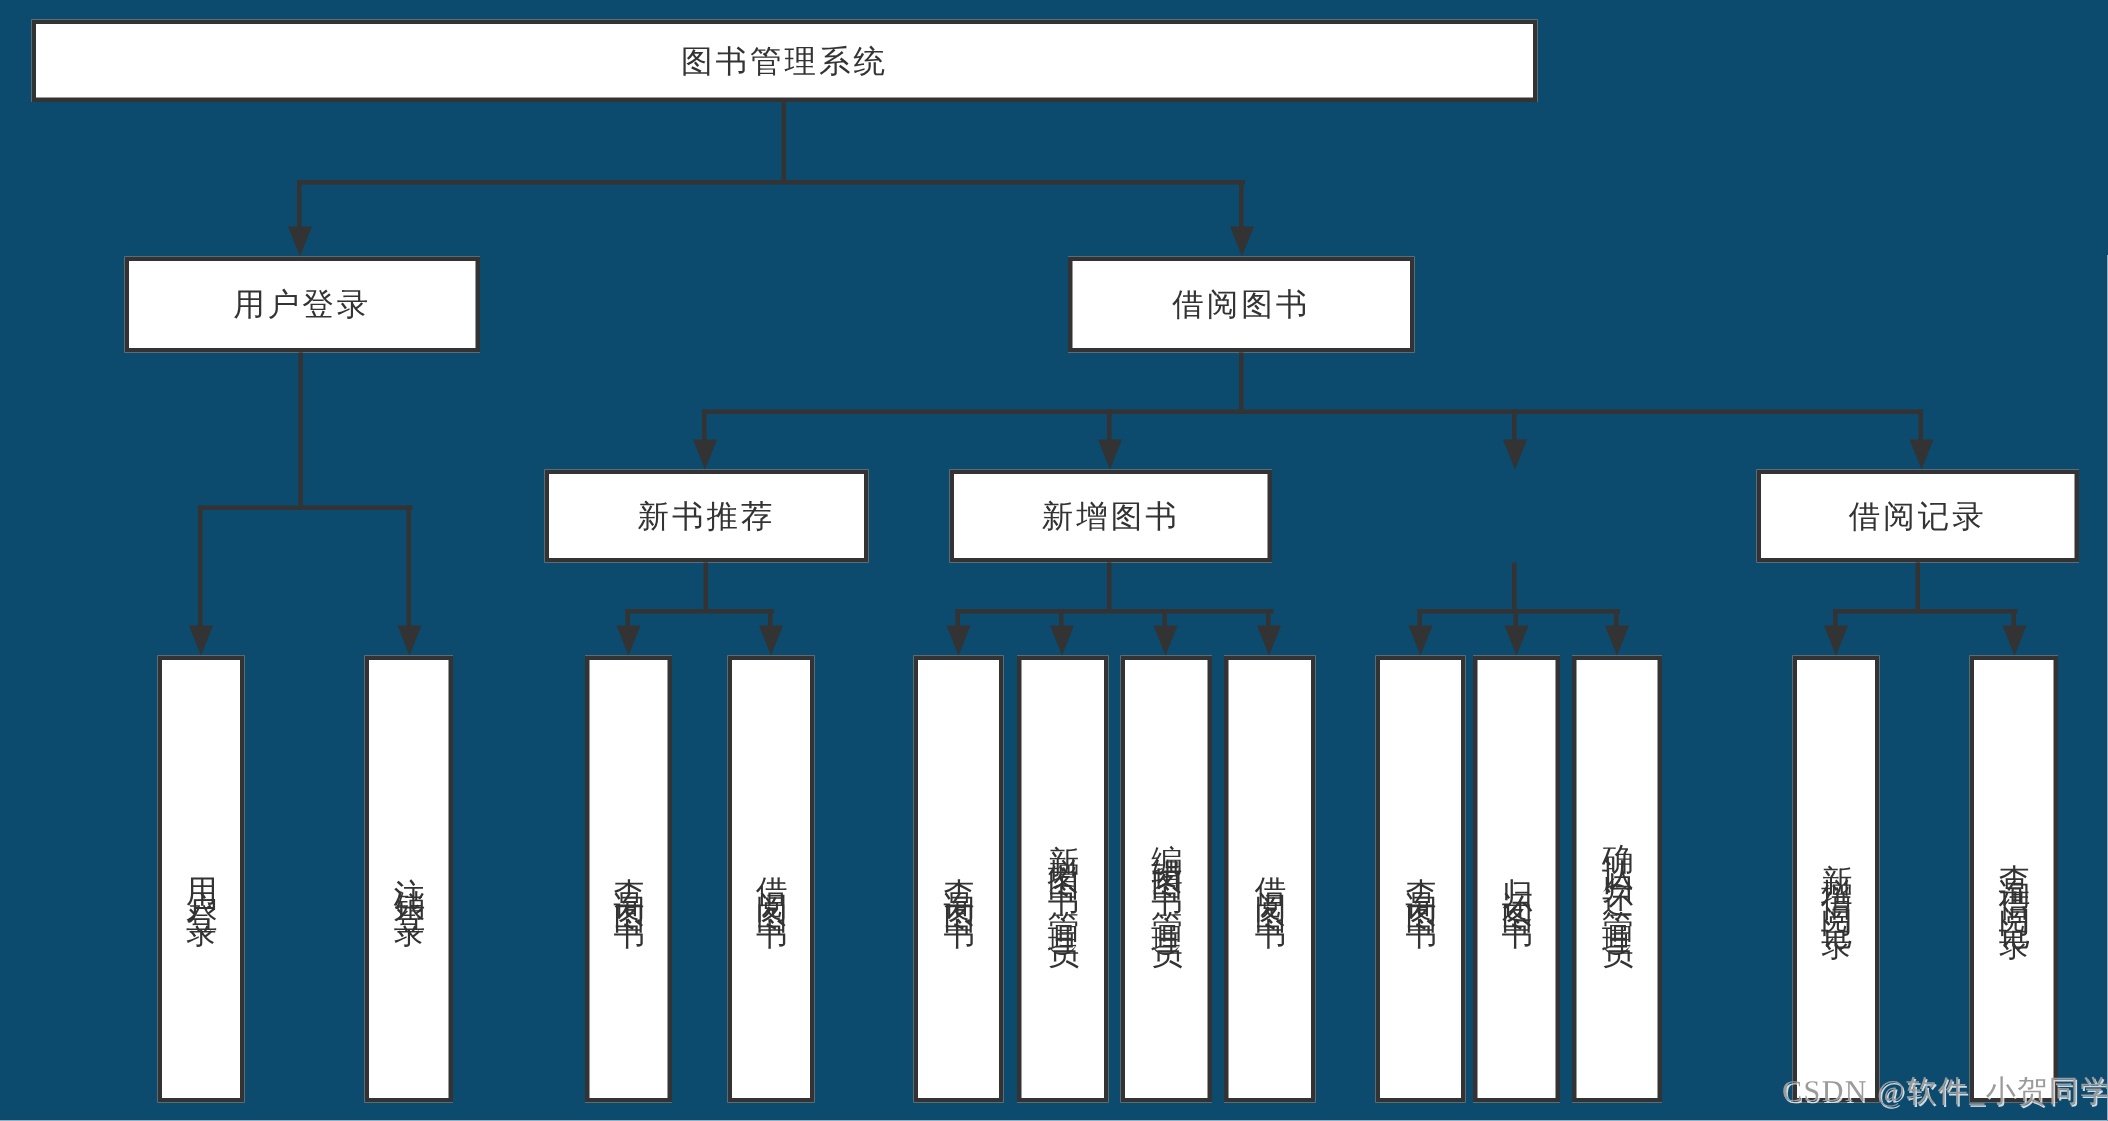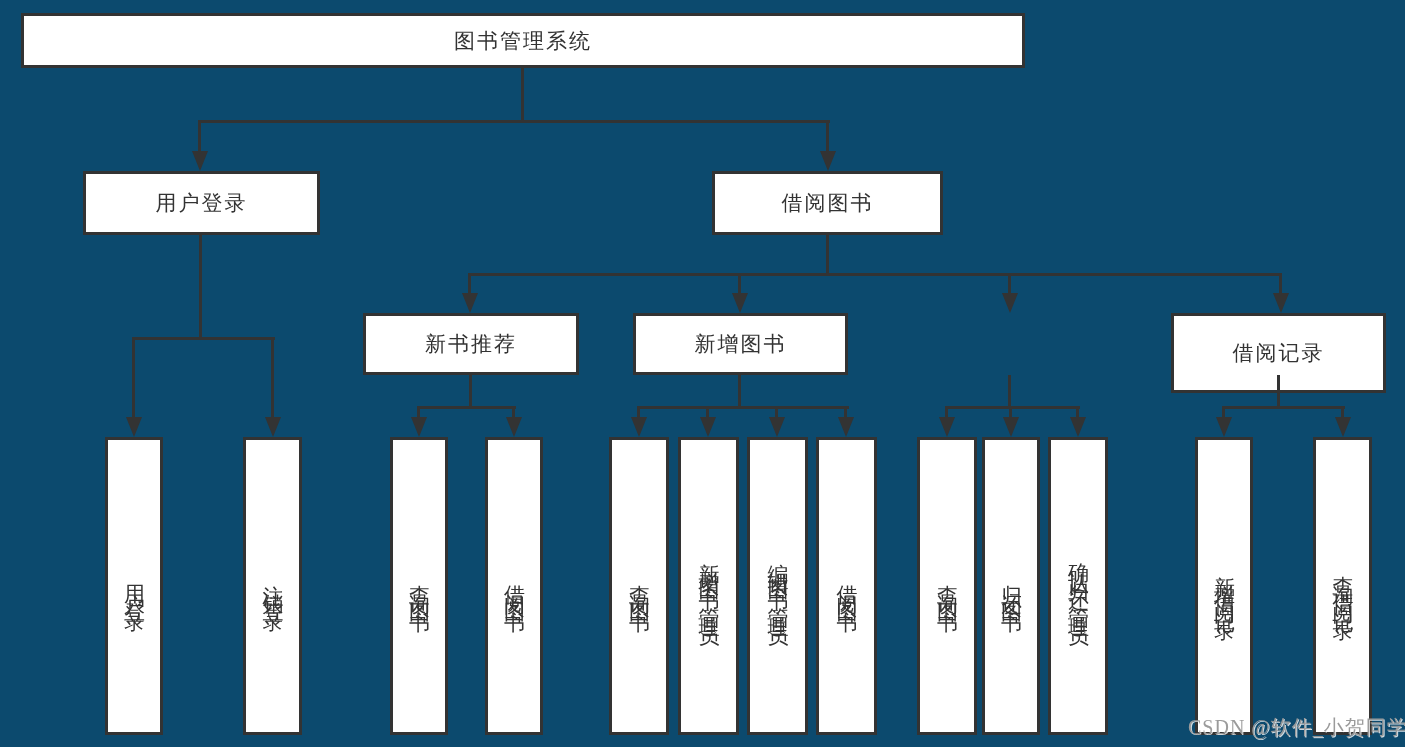--- a/index.html
+++ b/index.html
@@ -50,21 +50,21 @@
 
   <div class="node" style="left:363px;top:313px;width:216px;height:62px">
     <span>新书推荐</span>
   </div>
 
   <div class="node" style="left:633px;top:313px;width:215px;height:62px">
     <span>新增图书</span>
   </div>
 
 
-  <div class="node" style="left:1171px;top:313px;width:215px;height:80px">
+  <div class="node" style="left:1171px;top:313px;width:215px;height:62px">
     <span>借阅记录</span>
   </div>
 
   <div class="node" style="left:105px;top:437px;width:58px;height:298px">
     <span class="vtext">用户登录</span>
   </div>
 
   <div class="node" style="left:243px;top:437px;width:59px;height:298px">
     <span class="vtext">注销登录</span>
   </div>

